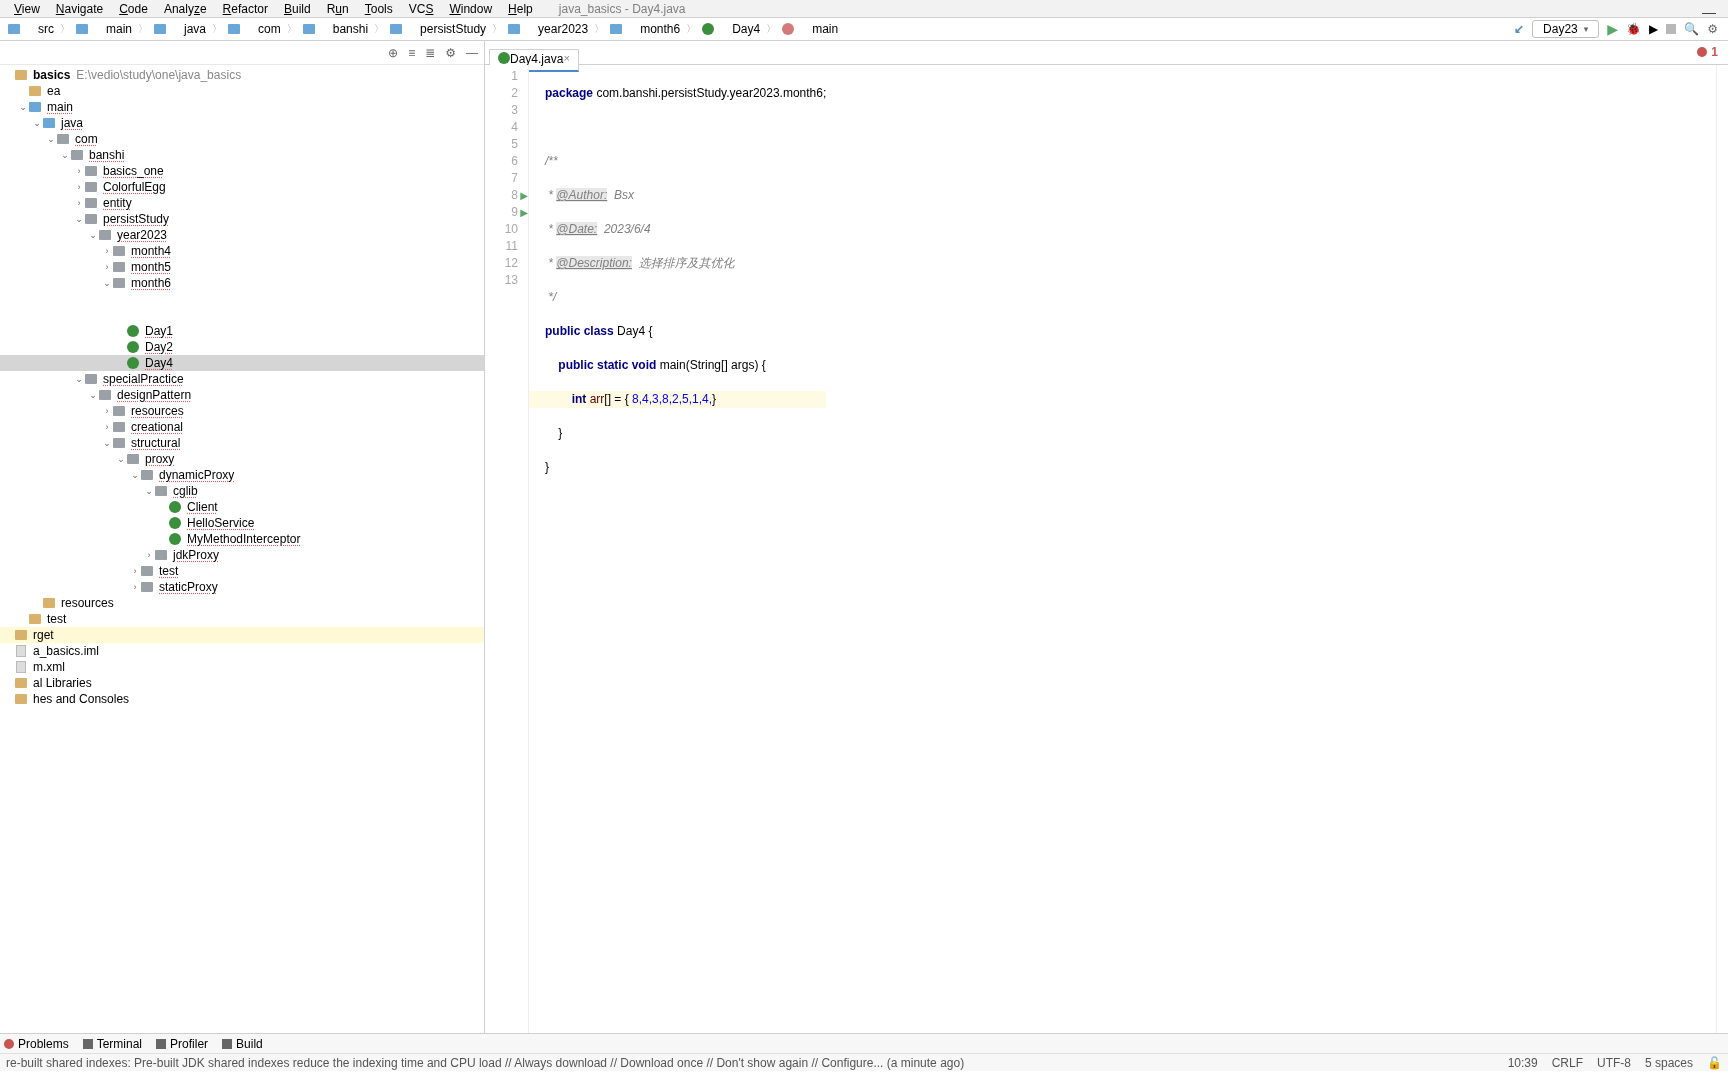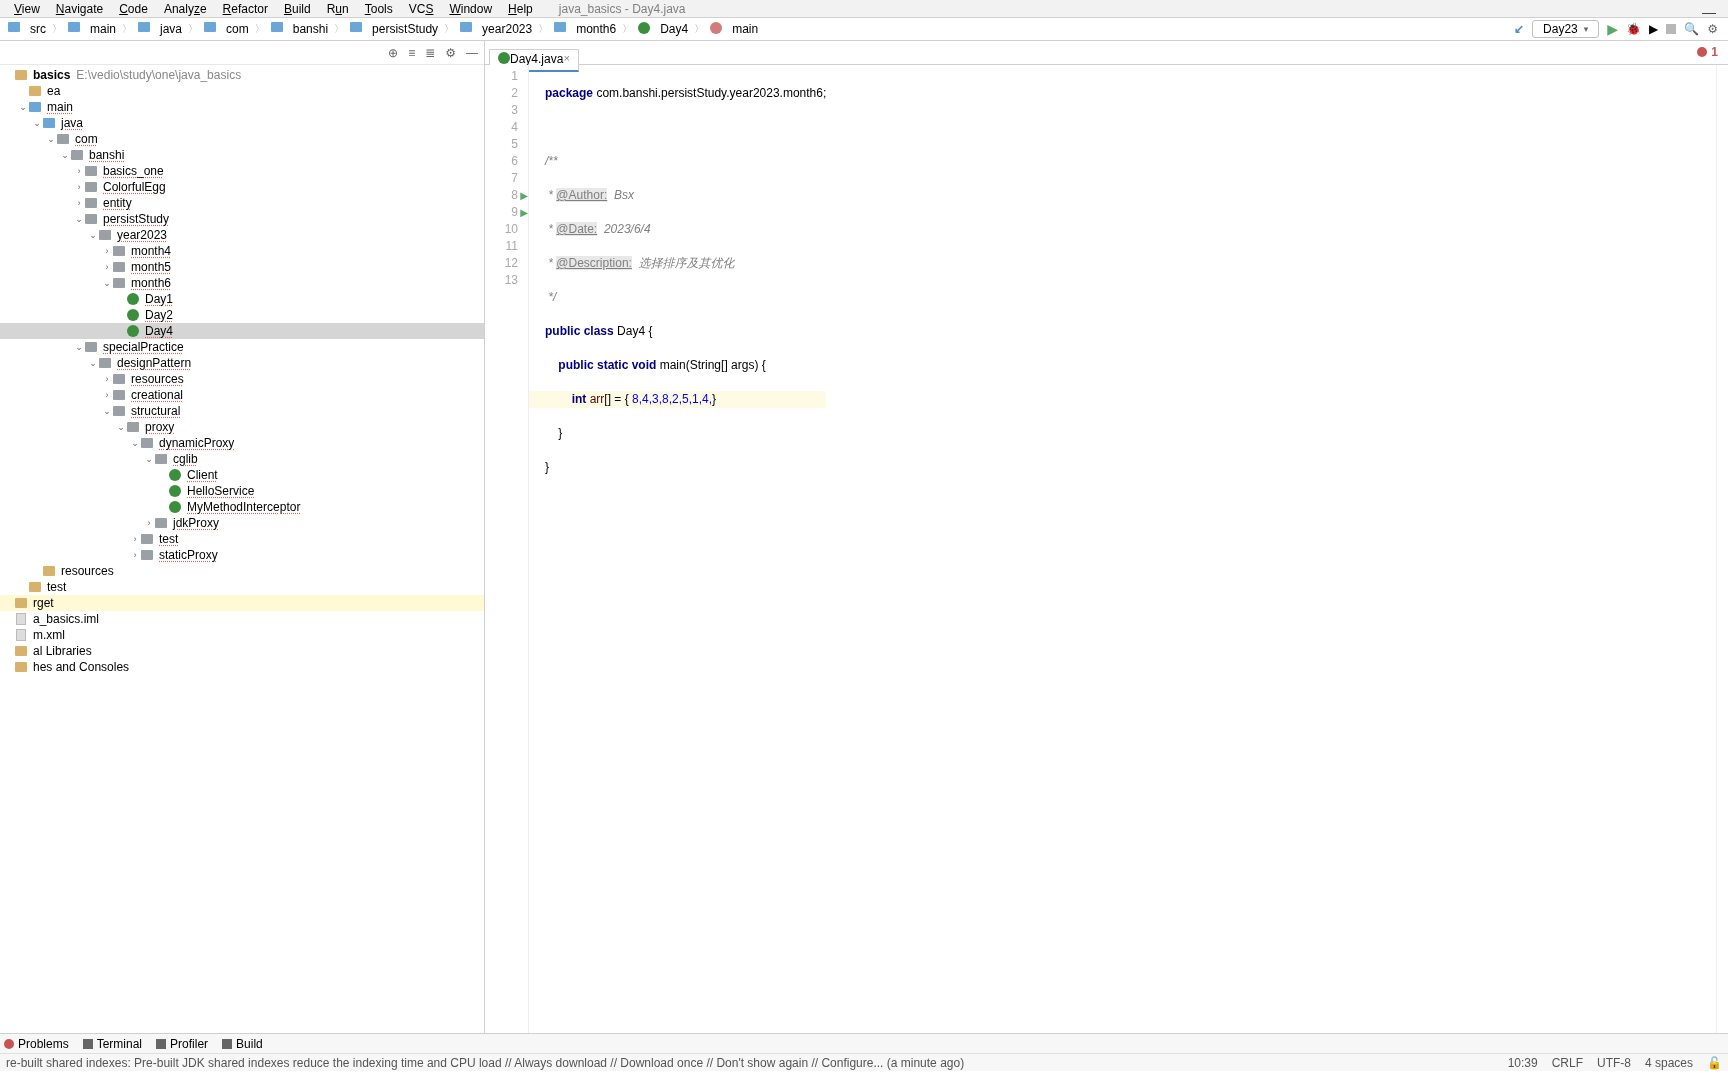--- a/index.html
+++ b/index.html
@@ -6,21 +6,21 @@
 body { width: 1728px; height: 1080px; background: #fff; overflow: hidden; position: relative; }
 
 
 .menubar { height: 18px; display: flex; align-items: center; background: #f2f2f2; border-bottom: 1px solid #d0d0d0; padding-left: 6px; }
 .menubar .menu { padding: 2px 8px; cursor: default; }
 .menubar .menu u { text-decoration: underline; }
 .menubar .proj-title { margin-left: 18px; color: #808080; }
 
 
 .navbar { height: 23px; display: flex; align-items: center; background: #fff; border-bottom: 1px solid #d0d0d0; padding-left: 4px; font-size: 12px; }
-.navbar .crumb { padding: 0 4px; display: flex; gap: 10px; cursor: default; }
+.navbar .crumb { padding: 0 4px; display: flex; align-items: center; gap: 18px; cursor: default; }
 .navbar .sep { color: #999; margin: 0 2px; font-size: 10px; }
 .navbar .folder-ico { width: 12px; height: 10px; background: #6aa6d8; display: inline-block; border-radius: 1px; }
 .navbar .class-ico { width: 12px; height: 12px; background: #3b8e3b; border-radius: 50%; display: inline-block; }
 .navbar .method-ico { width: 12px; height: 12px; background: #d57a7a; border-radius: 50%; display: inline-block; }
 .navbar .spacer { flex: 1; }
 .navbar .right-ctrl { display: flex; align-items: center; gap: 8px; padding-right: 10px; }
 .navbar .back-arrow { color: #5a8dbf; font-weight: bold; cursor: pointer; }
 .navbar .run-select { border: 1px solid #c0c0c0; padding: 1px 10px; border-radius: 3px; display: flex; align-items: center; gap: 6px; }
 .navbar .chev { font-size: 9px; color: #666; }
 .navbar .play { color: #59a869; font-size: 14px; }
@@ -58,21 +58,21 @@
 .editor .tab .close { color: #888; font-size: 11px; cursor: pointer; }
 .editor .code-area { flex: 1; display: flex; font-family: "Consolas", monospace; font-size: 13px; line-height: 17px; position: relative; }
 .editor .gutter { width: 44px; text-align: right; color: #aaa; padding-right: 10px; background: #fff; border-right: 1px solid #eee; padding-top: 3px; }
 .editor .gutter .ln { height: 17px; position: relative; }
 .editor .gutter .run-ic { position: absolute; right: -10px; color: #59a869; font-size: 10px; }
 .editor .code { padding-left: 16px; padding-top: 3px; white-space: pre; }
 .editor .code .cl { height: 17px; }
 .editor .code .cl.cur { background: #fffae3; margin-left:-16px; padding-left:16px; }
 .kw { color: #000080; font-weight: bold; }
 .com { color: #808080; font-style: italic; }
-.tag { color: #808080; background: #e8e8e8; text-decoration: underline; }
+.tag { color: #808080; background: #e8e8e8; font-style: italic; text-decoration: underline; }
 .mth { color: #000; }
 .num { color: #0000ff; }
 .var { color: #660000; }
 .editor .err-bad { position: absolute; top: 4px; right: 10px; color: #c75450; font-weight: bold; display:flex; align-items:center; gap:4px; }
 .editor .err-bad .dot { width:10px; height:10px; background:#c75450; border-radius:50%; display:inline-block; }
 .editor .right-strip { position:absolute; right:0; top:24px; bottom:0; width:12px; border-left:1px solid #eee; }
 
 
 .bottombar { height: 20px; display: flex; align-items: center; border-top: 1px solid #d0d0d0; background: #f7f7f7; padding-left: 4px; gap: 14px; font-size: 11px; }
 .bottombar .bt { display: flex; align-items: center; gap: 4px; cursor: default; }
@@ -277,21 +277,21 @@
           </span>
           <span class="lbl">month5</span>
         </div>
         <div class="tree-row" style="padding-left: 102px;">
           <span class="tw">⌄</span>
           <span class="ico">
             <span class="folder pkg"></span>
           </span>
           <span class="lbl">month6</span>
         </div>
-        <div class="tree-row" style="padding-left: 116px;">
+        <div class="tree-row" style="padding-left: 116px; margin-top: 32px;">
           <span class="tw"></span>
           <span class="ico">
             <span class="class"></span>
           </span>
           <span class="lbl">Day1</span>
         </div>
         <div class="tree-row" style="padding-left: 116px;">
           <span class="tw"></span>
           <span class="ico">
             <span class="class"></span>
@@ -520,15 +520,15 @@
       <span class="bic gr"></span>
       <span>Build</span>
     </span>
 </div>
 
 <div class="statusbar">
   <span class="msg">re-built shared indexes: Pre-built JDK shared indexes reduce the indexing time and CPU load // Always download // Download once // Don't show again // Configure... (a minute ago)</span>
   <span class="sgrp">10:39</span>
   <span class="sgrp">CRLF</span>
   <span class="sgrp">UTF-8</span>
-  <span class="sgrp">4 spaces</span>
+  <span class="sgrp">5 spaces</span>
   <span class="sgrp lock">🔓</span>
 </div>
 
 </body></html>

